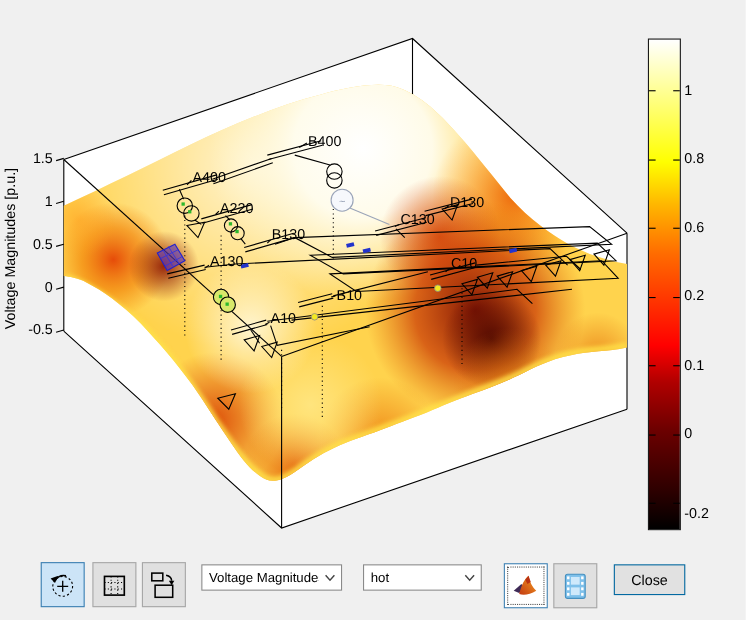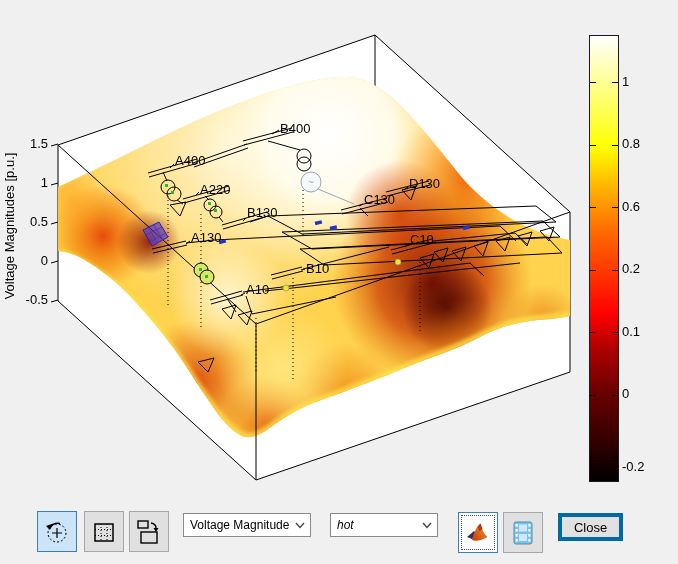--- a/index.html
+++ b/index.html
@@ -16,21 +16,21 @@
   
   .tbtn{position:absolute;width:40px;height:41px;background:#e0e0e0;border:1px solid #a7a7a7;
         display:flex;align-items:center;justify-content:center;box-sizing:border-box;cursor:pointer;}
   .tbtn.active{background:#cce4f7;border-color:#3c7fb1;}
   .tbtn.matlab{background:#ffffff;border:1px solid #3c7fb1;outline:1px dotted #555;outline-offset:-4px;}
   .dropdown{position:absolute;height:24px;background:#ffffff;border:1px solid #8a8a8a;box-sizing:border-box;
             display:flex;align-items:center;cursor:pointer;}
   .dropdown .val{flex:1;font-size:12px;color:#000;padding-left:6px;white-space:nowrap;overflow:hidden;}
   .dropdown .chev{width:20px;display:flex;align-items:center;justify-content:center;}
   .closebtn{position:absolute;left:558px;top:513px;width:65px;height:28px;background:#e1e1e1;
-            border:4px solid #0369a1;font-size:13px;color:#000;box-sizing:border-box;
+            border:1px solid #0369a1;font-size:13px;color:#000;box-sizing:border-box;
             display:flex;align-items:center;justify-content:center;cursor:pointer;}
 </style>
 </head>
 <body>
 
 <div class="stage">
 
   <svg width="678" height="500" viewBox="0 0 678 500" style="position:absolute;left:0;top:0;">
     <defs>
       <clipPath id="clipSurf">
@@ -355,21 +355,21 @@
   </div>
 
   <div class="dropdown" style="left:183px;top:513px;width:128px;">
     <span class="val">Voltage Magnitudes</span>
     <span class="chev">
       <svg width="10" height="7" viewBox="0 0 10 7">
           <polyline points="1,1 5,5.5 9,1" fill="none" stroke="#444" stroke-width="1.3"></polyline>
         </svg>
     </span>
   </div>
-  <div class="dropdown" style="left:330px;top:513px;width:108px;font-style:italic;">
+  <div class="dropdown" style="left:330px;top:513px;width:108px;">
     <span class="val">hot</span>
     <span class="chev">
       <svg width="10" height="7" viewBox="0 0 10 7">
           <polyline points="1,1 5,5.5 9,1" fill="none" stroke="#444" stroke-width="1.3"></polyline>
         </svg>
     </span>
   </div>
 
   <div class="tbtn matlab" style="left:458px;top:512px;">
     <svg width="28" height="28" viewBox="0 0 28 28">

